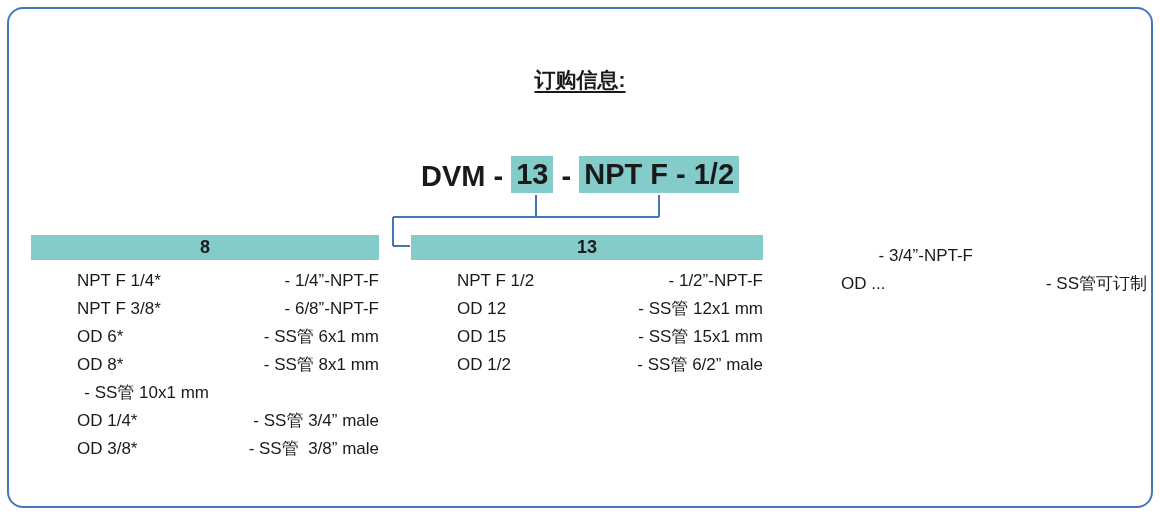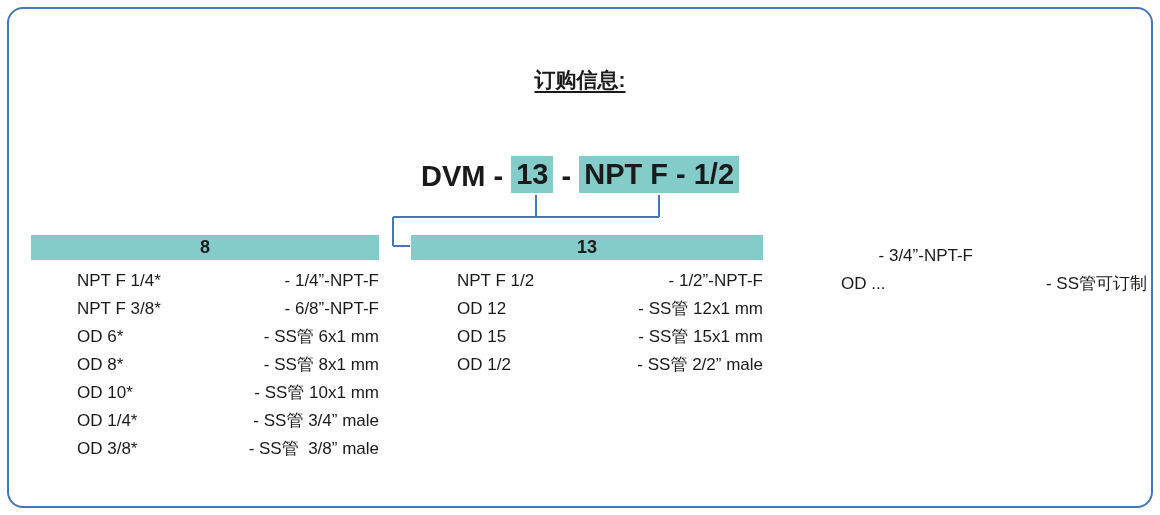--- a/index.html
+++ b/index.html
@@ -116,21 +116,20 @@
         </div>
         <div class="row">
           <span class="code">OD 6*</span>
           <span class="desc">- SS管 6x1 mm</span>
         </div>
         <div class="row">
           <span class="code">OD 8*</span>
           <span class="desc">- SS管 8x1 mm</span>
         </div>
         <div class="row">
-          <span class="code">OD 10*</span>
           <span class="desc">- SS管 10x1 mm</span>
         </div>
         <div class="row">
           <span class="code">OD 1/4*</span>
           <span class="desc">- SS管 3/4” male</span>
         </div>
         <div class="row">
           <span class="code">OD 3/8*</span>
           <span class="desc">- SS管  3/8” male</span>
         </div>
@@ -147,21 +146,21 @@
         <div class="row">
           <span class="code">OD 12</span>
           <span class="desc">- SS管 12x1 mm</span>
         </div>
         <div class="row">
           <span class="code">OD 15</span>
           <span class="desc">- SS管 15x1 mm</span>
         </div>
         <div class="row">
           <span class="code">OD 1/2</span>
-          <span class="desc">- SS管 2/2” male</span>
+          <span class="desc">- SS管 6/2” male</span>
         </div>
       </div>
     </div>
 
     <div class="col right">
       <div class="rows">
         <div class="row">
           <span class="desc">- 3/4”-NPT-F</span>
         </div>
         <div class="row">

